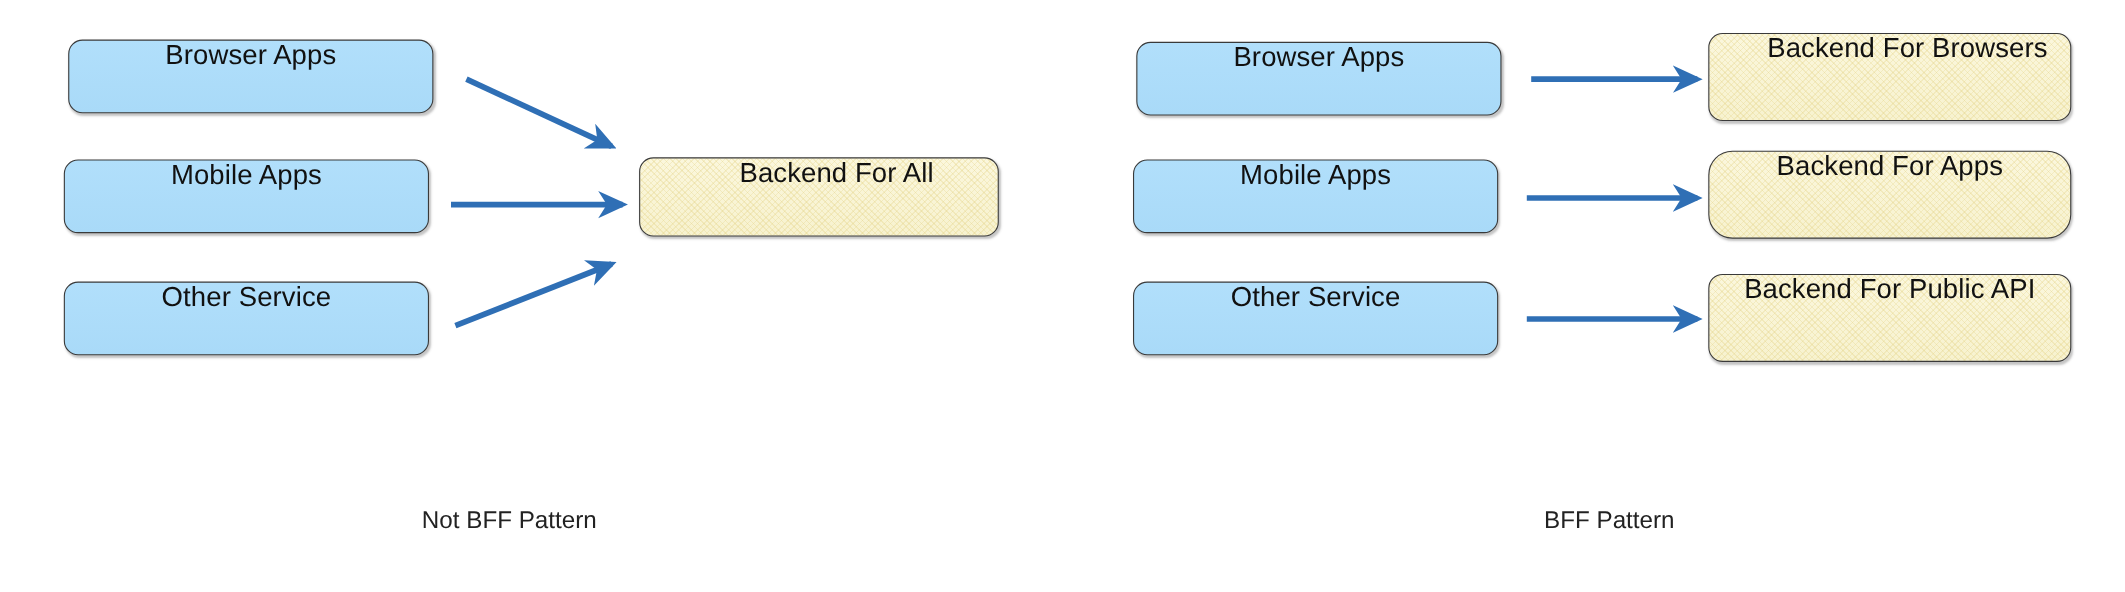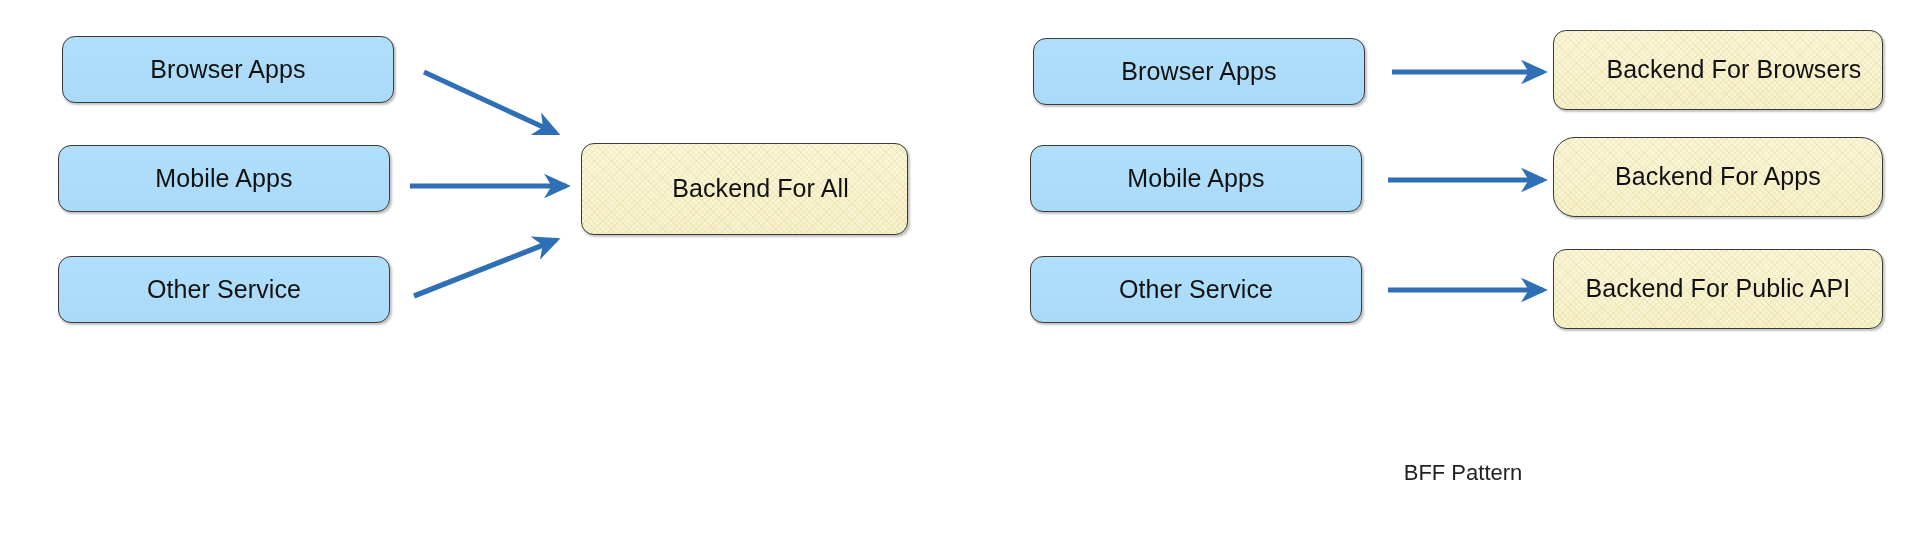--- a/index.html
+++ b/index.html
@@ -21,21 +21,21 @@
     left: 0; top: 0;
     width: 1932px;
     height: 538px;
   }
   .node {
     position: absolute;
     box-sizing: border-box;
     border: 1.6px solid #3a3a3a;
     border-radius: 13px;
     display: flex;
-    align-items: center;
+    align-items: flex-start;
     justify-content: center;
     text-align: center;
     color: #111111;
     font-size: 25px;
     font-weight: 400;
     letter-spacing: 0.1px;
     line-height: 1.1;
     box-shadow: 1.5px 2px 2px rgba(60,60,60,0.30);
   }
   .node-client {
@@ -80,24 +80,25 @@
   </div>
 
   <div class="node node-client" style="left:58px; top:145px; width:332px; height:67px;">
     <span class="node-label">Mobile Apps</span>
   </div>
 
   <div class="node node-client" style="left:58px; top:256px; width:332px; height:67px;">
     <span class="node-label">Other Service</span>
   </div>
 
-  <div class="node node-backend" style="left:581px; top:143px; width:327px; height:92px;padding-left:32px;">
+  <div class="node node-backend" style="left:581px; top:143px; width:327px; height:72px;padding-left:32px;">
     <span class="node-label">Backend For All</span>
   </div>
 
+  <div class="caption" style="left:303px; top:460px; width:320px;">Not BFF Pattern</div>
 
   <div class="node node-client" style="left:1033px; top:38px; width:332px; height:67px;">
     <span class="node-label">Browser Apps</span>
   </div>
 
   <div class="node node-client" style="left:1030px; top:145px; width:332px; height:67px;">
     <span class="node-label">Mobile Apps</span>
   </div>
 
   <div class="node node-client" style="left:1030px; top:256px; width:332px; height:67px;">

